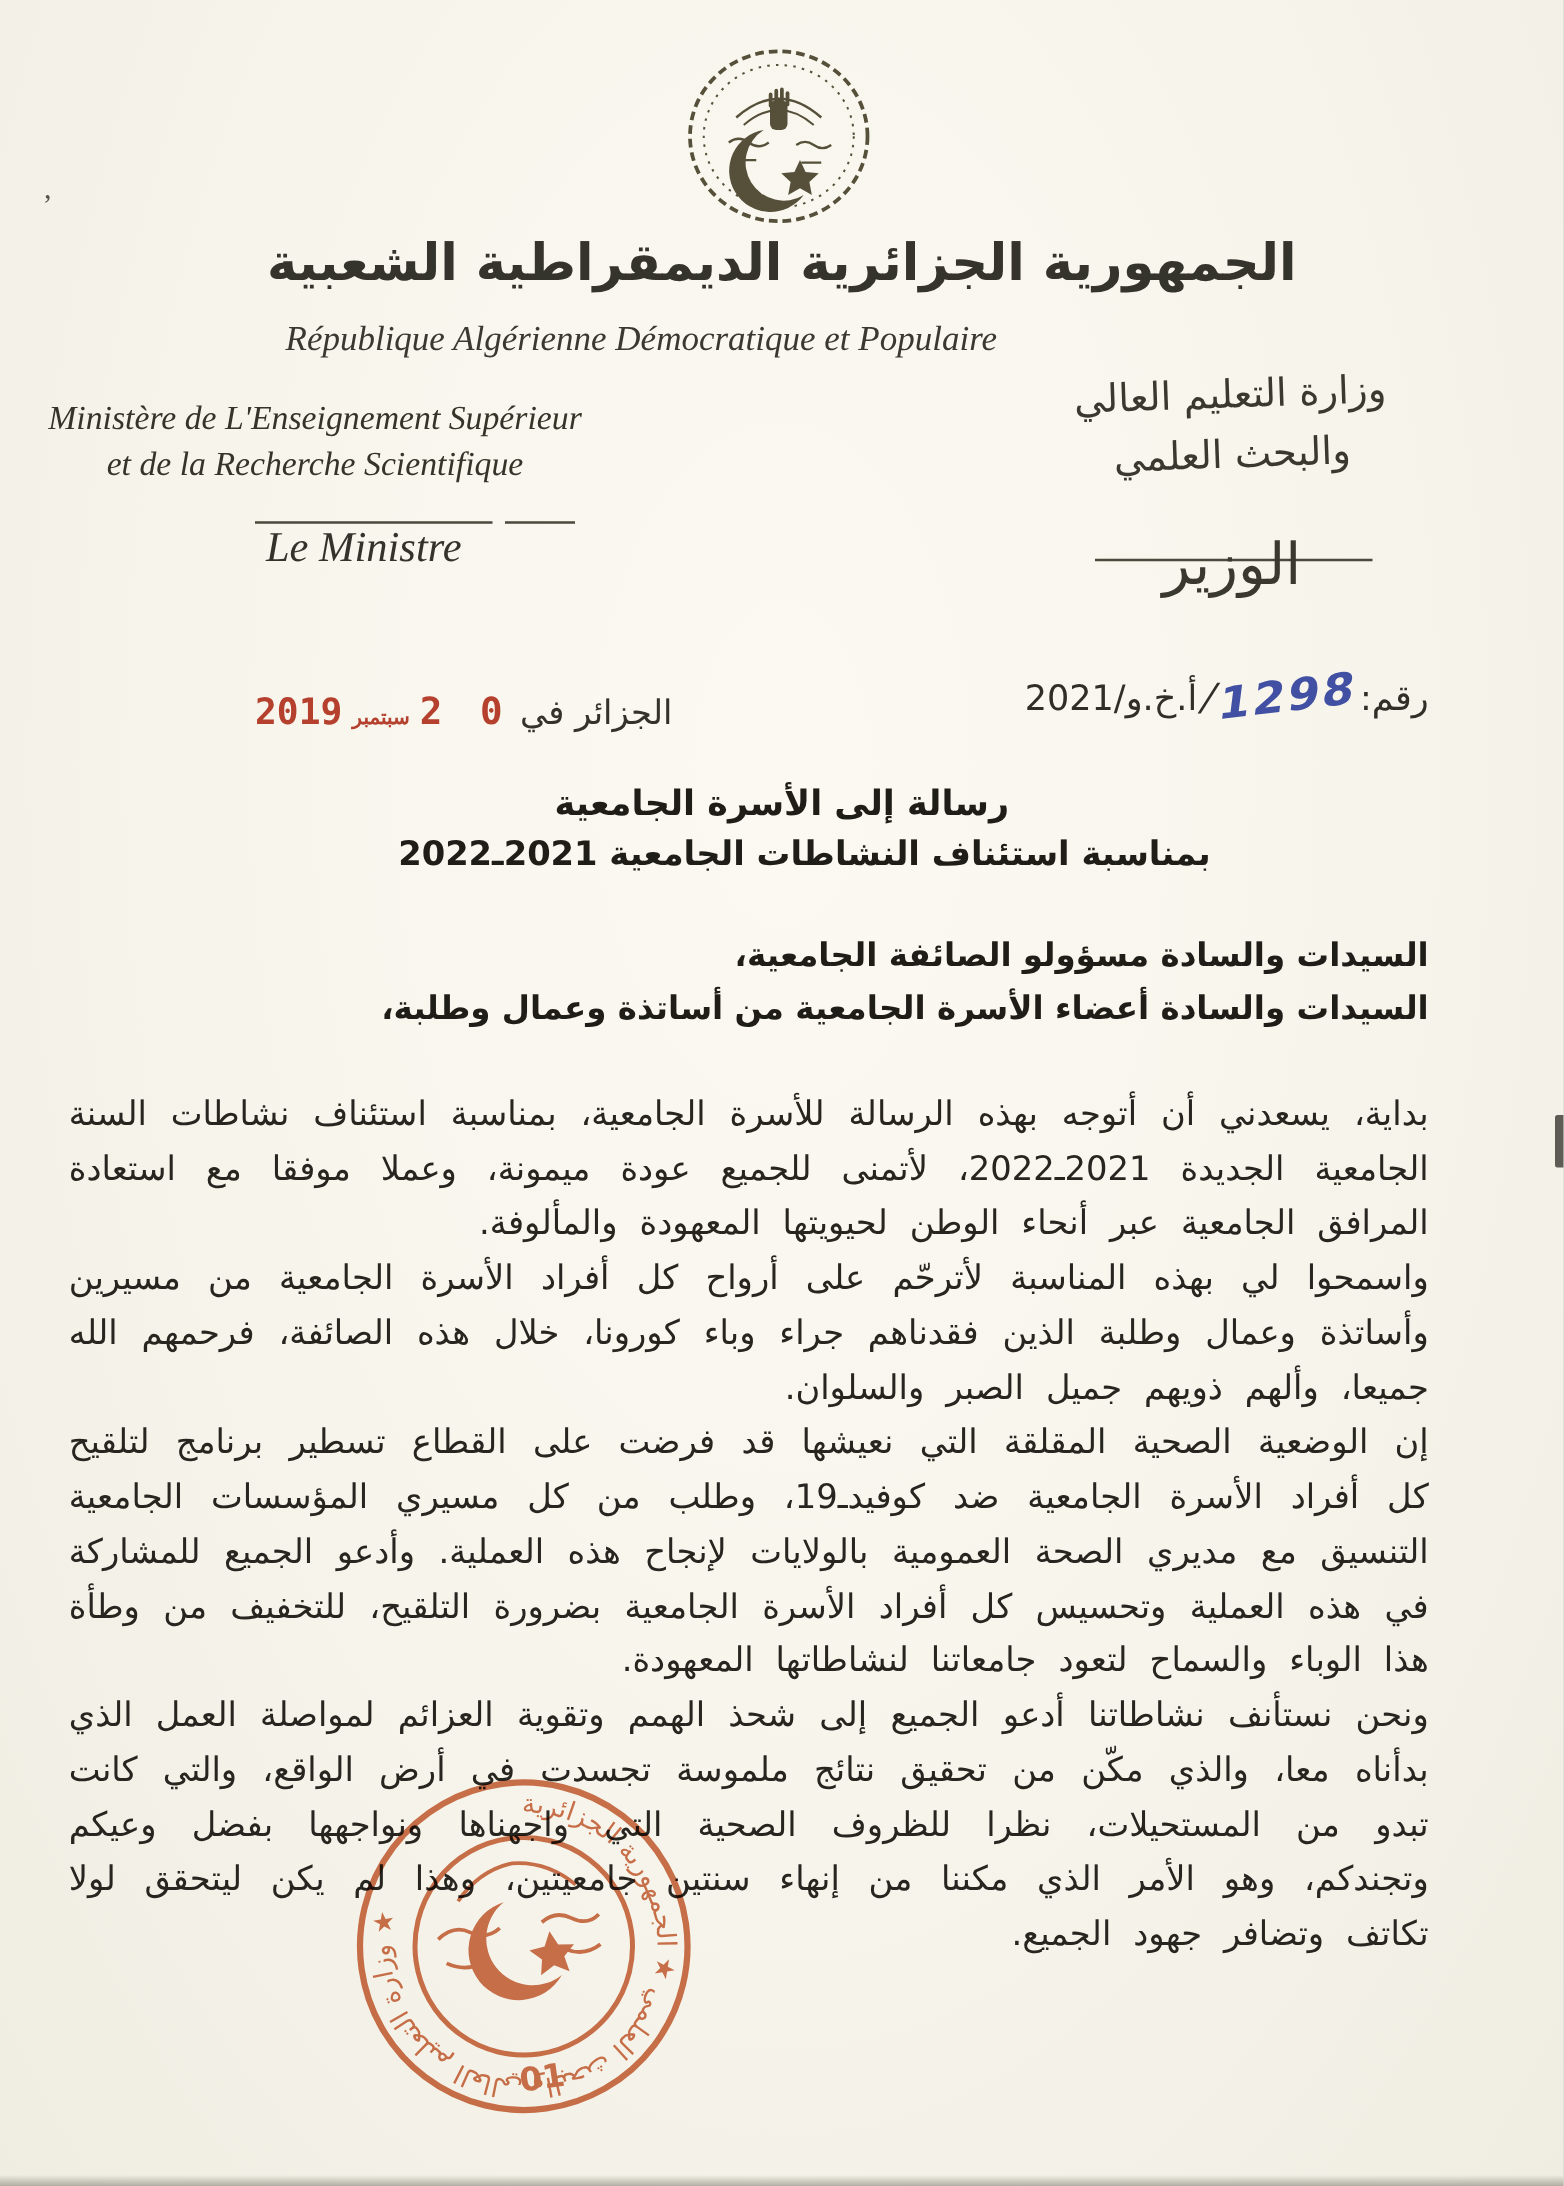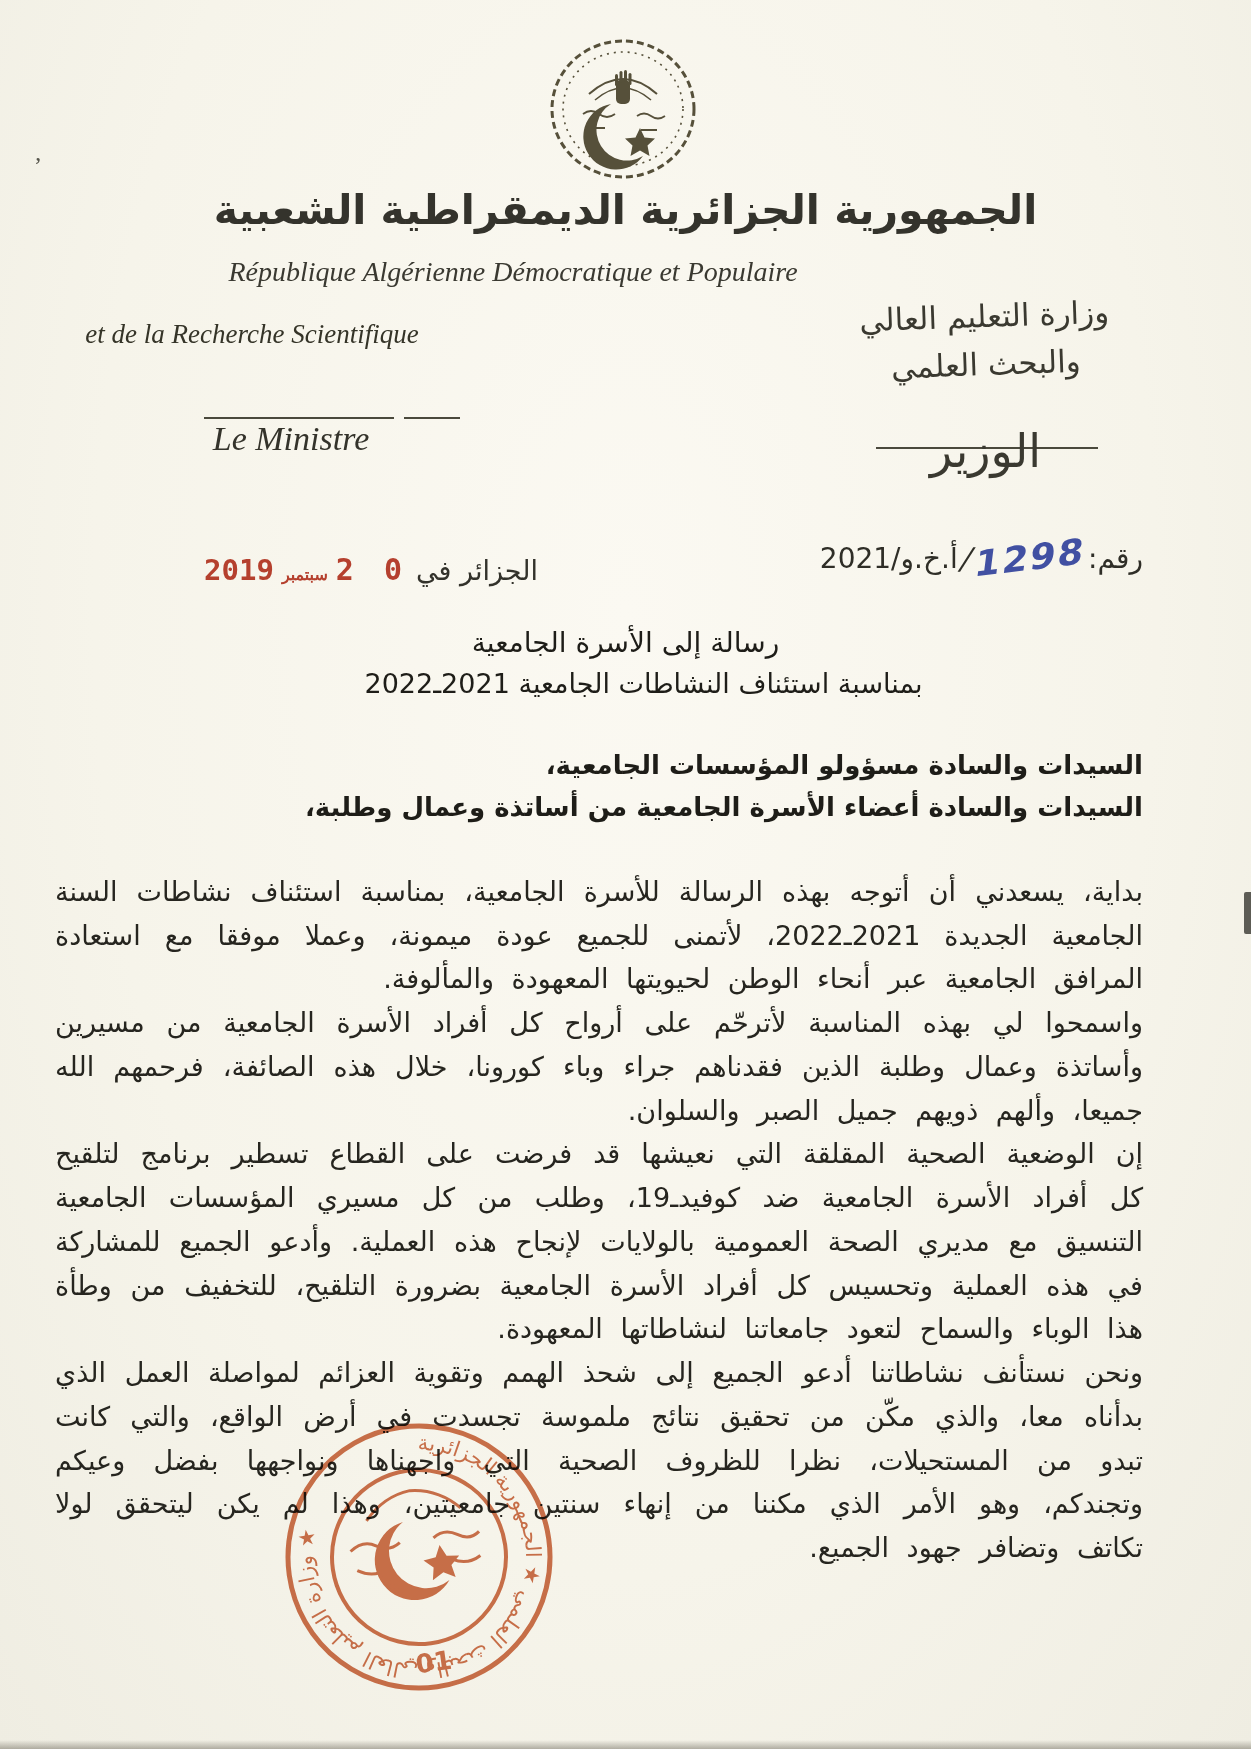--- a/index.html
+++ b/index.html
@@ -44,21 +44,21 @@
   .date-line{left:148px;top:552px;width:390px;direction:rtl;display:flex;
     align-items:baseline;gap:8px;font-size:27px;}
   .date-city{color:#33322b;letter-spacing:1px;}
   .date-red{color:#b5402e;font-family:"DejaVu Sans Mono","DejaVu Sans",monospace;font-weight:bold;}
   .date-day{font-size:30px;letter-spacing:6px;}
   .date-month{font-size:16px;font-family:Liberation Sans, sans-serif;}
   .date-year{font-size:29px;}
 
   
   .title-block{left:0;top:626px;width:1251px;text-align:center;direction:rtl;
-    font-weight:normal;color:#1e1d18;}
+    font-weight:bold;color:#1e1d18;}
   .title-1{font-size:28px;}
   .title-2{font-size:27px;margin-top:9px;transform:translateX(18px);}
   .salutations{right:108px;top:744px;width:1040px;direction:rtl;text-align:right;
     font-weight:bold;font-size:26px;line-height:1.62;color:#1e1d18;}
   .body-text{left:55px;top:870px;width:1088px;direction:rtl;text-align:justify;
     font-size:27px;line-height:1.62;word-spacing:9px;color:#26251f;}
   .body-text p{margin:0;}
 
   
   .stamp{left:276px;top:1414px;width:286px;height:286px;
@@ -98,20 +98,21 @@
 
       <path d="M66,68 A33,33 0 1 0 98,120 A27,27 0 1 1 66,68 Z" fill="#56503a"></path>
       <path d="M95,92 l4.5,9.5 10.5,1 -7.5,7 2,10.5 -9.5,-5.5 -9.5,5.5 2,-10.5 -7.5,-7 10.5,-1 Z" fill="#56503a"></path>
     </svg>
   </div>
 
   <div class="abs republic-ar ar">الجمهورية الجزائرية الديمقراطية الشعبية</div>
   <div class="abs republic-fr fr-script">République Algérienne Démocratique et Populaire</div>
 
   <div class="abs ministry-fr fr-script">
+    <div>Ministère de L'Enseignement Supérieur</div>
     <div>et de la Recherche Scientifique</div>
   </div>
   <div class="abs fr-rule">
     <span class="long"></span>
       <span class="short"></span>
   </div>
 
   <div class="abs ministry-ar ar">
     <div>وزارة التعليم العالي</div>
     <div>والبحث العلمي</div>
@@ -134,21 +135,21 @@
     <span class="date-red date-month">سبتمبر</span>
     <span class="date-red date-year">2019</span>
   </div>
 
   <div class="abs title-block ar">
     <div class="title-1">رسالة إلى الأسرة الجامعية</div>
     <div class="title-2">بمناسبة استئناف النشاطات الجامعية 2021ـ2022</div>
   </div>
 
   <div class="abs salutations ar">
-    <div>السيدات والسادة مسؤولو المؤسسات الجامعية،</div>
+    <div>السيدات والسادة مسؤولو الصائفة الجامعية،</div>
     <div>السيدات والسادة أعضاء الأسرة الجامعية من أساتذة وعمال وطلبة،</div>
   </div>
 
   <div class="abs body-text ar">
     <p>بداية، يسعدني أن أتوجه بهذه الرسالة للأسرة الجامعية، بمناسبة استئناف نشاطات السنة الجامعية الجديدة 2021ـ2022، لأتمنى للجميع عودة ميمونة، وعملا موفقا مع استعادة المرافق الجامعية عبر أنحاء الوطن لحيويتها المعهودة والمألوفة.</p>
     <p>واسمحوا لي بهذه المناسبة لأترحّم على أرواح كل أفراد الأسرة الجامعية من مسيرين وأساتذة وعمال وطلبة الذين فقدناهم جراء وباء كورونا، خلال هذه الصائفة، فرحمهم الله جميعا، وألهم ذويهم جميل الصبر والسلوان.</p>
     <p>إن الوضعية الصحية المقلقة التي نعيشها قد فرضت على القطاع تسطير برنامج لتلقيح كل أفراد الأسرة الجامعية ضد كوفيدـ19، وطلب من كل مسيري المؤسسات الجامعية التنسيق مع مديري الصحة العمومية بالولايات لإنجاح هذه العملية. وأدعو الجميع للمشاركة في هذه العملية وتحسيس كل أفراد الأسرة الجامعية بضرورة التلقيح، للتخفيف من وطأة هذا الوباء والسماح لتعود جامعاتنا لنشاطاتها المعهودة.</p>
     <p>ونحن نستأنف نشاطاتنا أدعو الجميع إلى شحذ الهمم وتقوية العزائم لمواصلة العمل الذي بدأناه معا، والذي مكّن من تحقيق نتائج ملموسة تجسدت في أرض الواقع، والتي كانت تبدو من المستحيلات، نظرا للظروف الصحية التي واجهناها ونواجهها بفضل وعيكم وتجندكم، وهو الأمر الذي مكننا من إنهاء سنتين جامعيتين، وهذا لم يكن ليتحقق لولا تكاتف وتضافر جهود الجميع.</p>
   </div>
 

